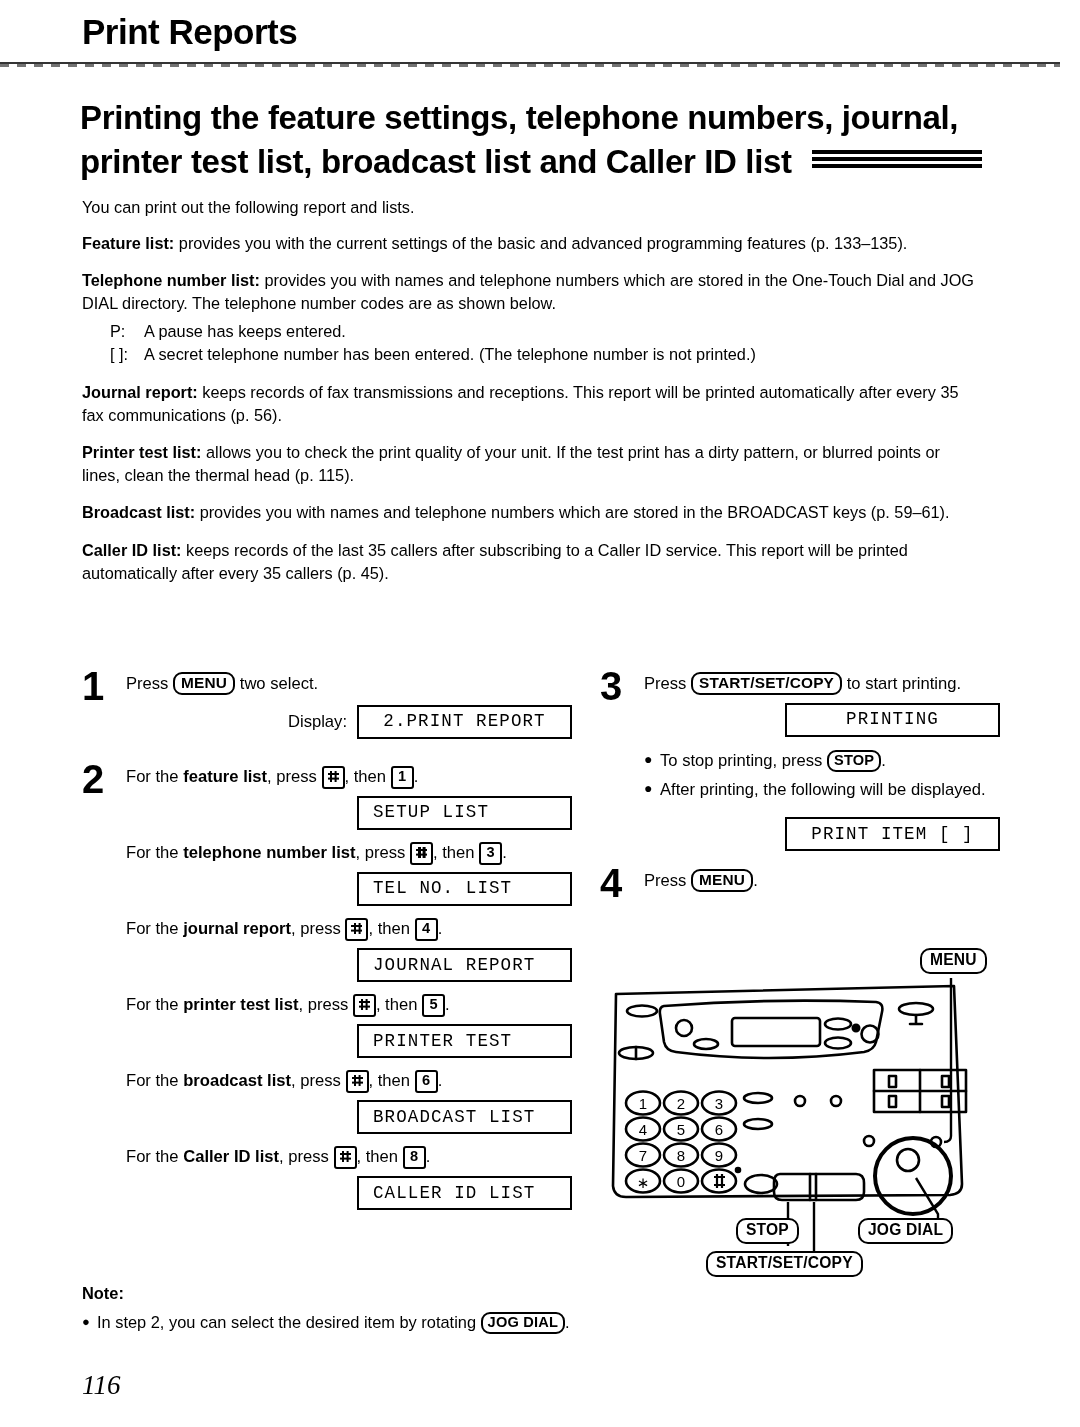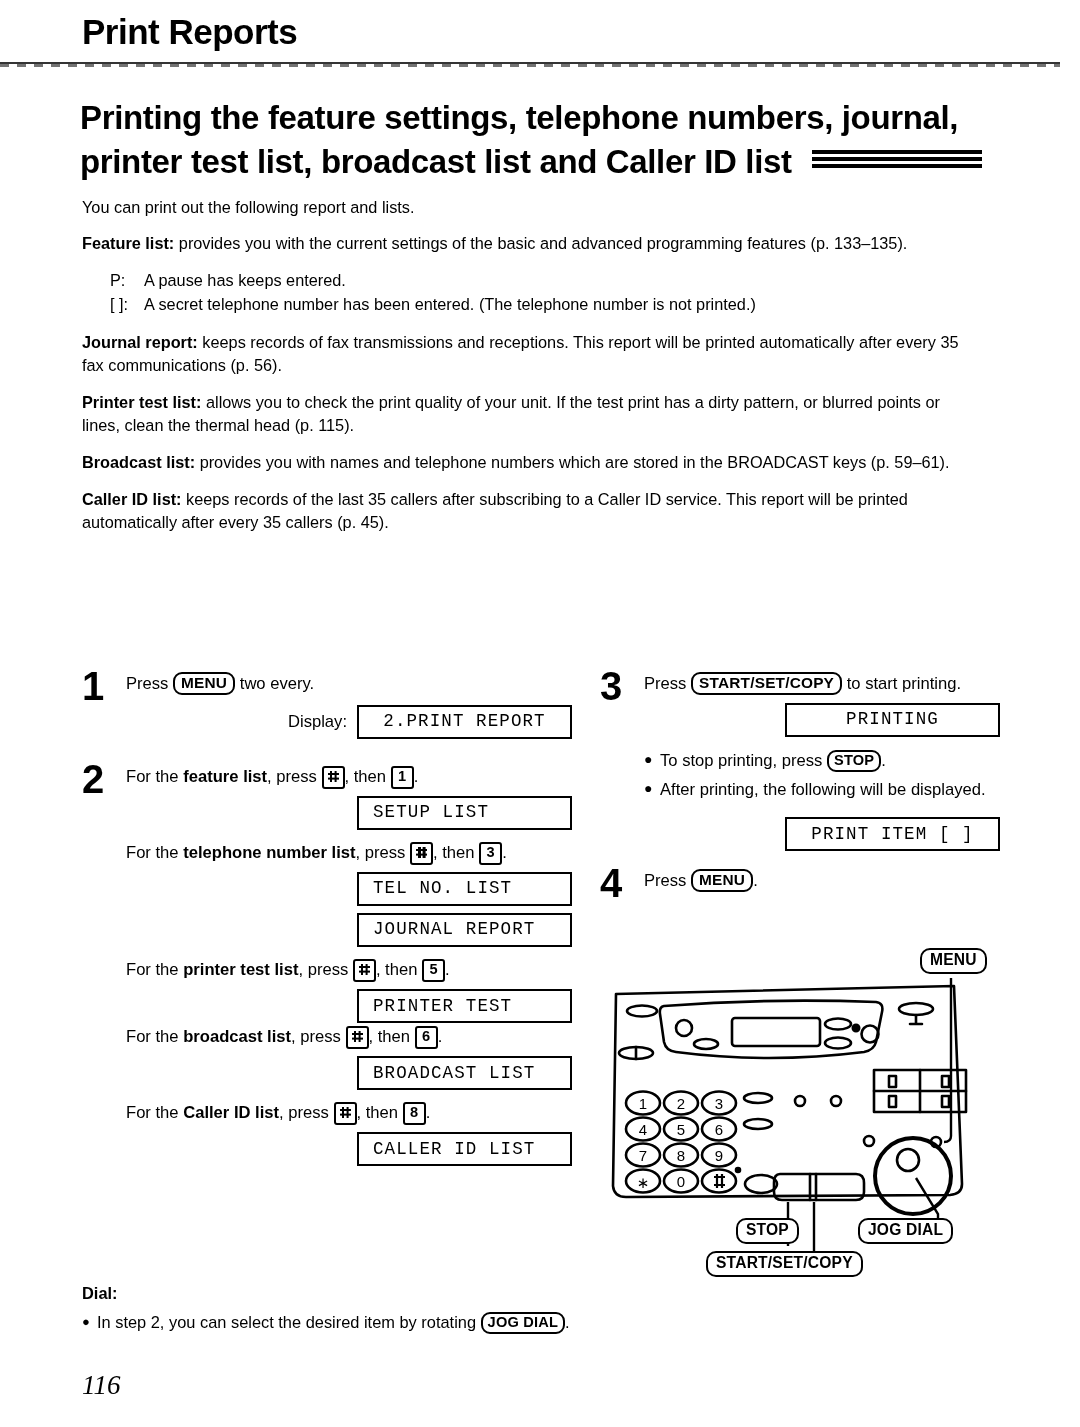--- a/index.html
+++ b/index.html
@@ -304,20 +304,23 @@
       <i class="l3"></i>
   </div>
 
   <div class="intro">
     <p class="tight">You can print out the following report and lists.</p>
 
     <p>
       <b>Feature list:</b><span> provides you with the current settings of the basic and advanced programming features (p. 133–135).</span>
     </p>
 
+    <p style="margin-bottom:4px;">
+      <b>Telephone number list:</b><span> provides you with names and telephone numbers which are stored in the One-Touch Dial and JOG DIAL directory. The telephone number codes are as shown below.</span>
+    </p>
     <ul class="code-lines">
       <li>
         <span class="sym">P:</span>
         <span>A pause has keeps entered.</span>
       </li>
       <li>
         <span class="sym">[  ]:</span>
         <span>A secret telephone number has been entered. (The telephone number is not printed.)</span>
       </li>
     </ul>
@@ -337,21 +340,21 @@
     <p>
       <b>Caller ID list:</b><span> keeps records of the last 35 callers after subscribing to a Caller ID service. This report will be printed automatically after every 35 callers (p. 45).</span>
     </p>
   </div>
 
   <div class="steps-left">
 
     <div class="step">
       <div class="step-num">1</div>
       <div class="step-body">
-        <span>Press </span><span class="keycap">MENU</span><span> two every.</span>
+        <span>Press </span><span class="keycap">MENU</span><span> two select.</span>
         <div class="lcd-row" style="margin-top:9px;">
           <span class="display-label">Display:</span>
           <div class="lcd center" style="width:215px;">2.PRINT REPORT</div>
         </div>
       </div>
     </div>
 
     <div class="step" style="margin-top:26px;">
       <div class="step-num">2</div>
       <div class="step-body">
@@ -363,32 +366,35 @@
           <div class="lcd left" style="width:215px;">SETUP LIST</div>
         </div>
 
         <div style="margin-top:11px;">
           <span>For the </span><b>telephone number list</b><span>, press </span><span class="sqkey"><span class="hashglyph"></span></span><span>, then </span><span class="sqkey">3</span><span>.</span>
         </div>
         <div class="lcd-row" style="margin-top:7px;">
           <div class="lcd left" style="width:215px;">TEL NO. LIST</div>
         </div>
 
+        <div style="margin-top:11px;">
+          <span>For the </span><b>journal report</b><span>, press </span><span class="sqkey"><span class="hashglyph"></span></span><span>, then </span><span class="sqkey">4</span><span>.</span>
+        </div>
         <div class="lcd-row" style="margin-top:7px;">
           <div class="lcd left" style="width:215px;">JOURNAL REPORT</div>
         </div>
 
         <div style="margin-top:11px;">
           <span>For the </span><b>printer test list</b><span>, press </span><span class="sqkey"><span class="hashglyph"></span></span><span>, then </span><span class="sqkey">5</span><span>.</span>
         </div>
         <div class="lcd-row" style="margin-top:7px;">
           <div class="lcd left" style="width:215px;">PRINTER TEST</div>
         </div>
 
-        <div style="margin-top:2px;">
+        <div style="margin-top:11px;">
           <span>For the </span><b>broadcast list</b><span>, press </span><span class="sqkey"><span class="hashglyph"></span></span><span>, then </span><span class="sqkey">6</span><span>.</span>
         </div>
         <div class="lcd-row" style="margin-top:7px;">
           <div class="lcd left" style="width:215px;">BROADCAST LIST</div>
         </div>
 
         <div style="margin-top:11px;">
           <span>For the </span><b>Caller ID list</b><span>, press </span><span class="sqkey"><span class="hashglyph"></span></span><span>, then </span><span class="sqkey">8</span><span>.</span>
         </div>
         <div class="lcd-row" style="margin-top:7px;">
@@ -532,21 +538,21 @@
       </g>
     </svg>
 
     <div class="callout menu">MENU</div>
     <div class="callout stop">STOP</div>
     <div class="callout start">START/SET/COPY</div>
     <div class="callout jog">JOG DIAL</div>
   </div>
 
   <div class="note">
-    <div class="note-title">Dial:</div>
+    <div class="note-title">Note:</div>
     <div class="note-item">
       <span class="dot">●</span>
       <span><span>In step 2, you can select the desired item by rotating </span><span class="keycap sm">JOG DIAL</span><span>.</span></span>
     </div>
   </div>
 
   <div class="page-number">116</div>
 
 </div>
 

